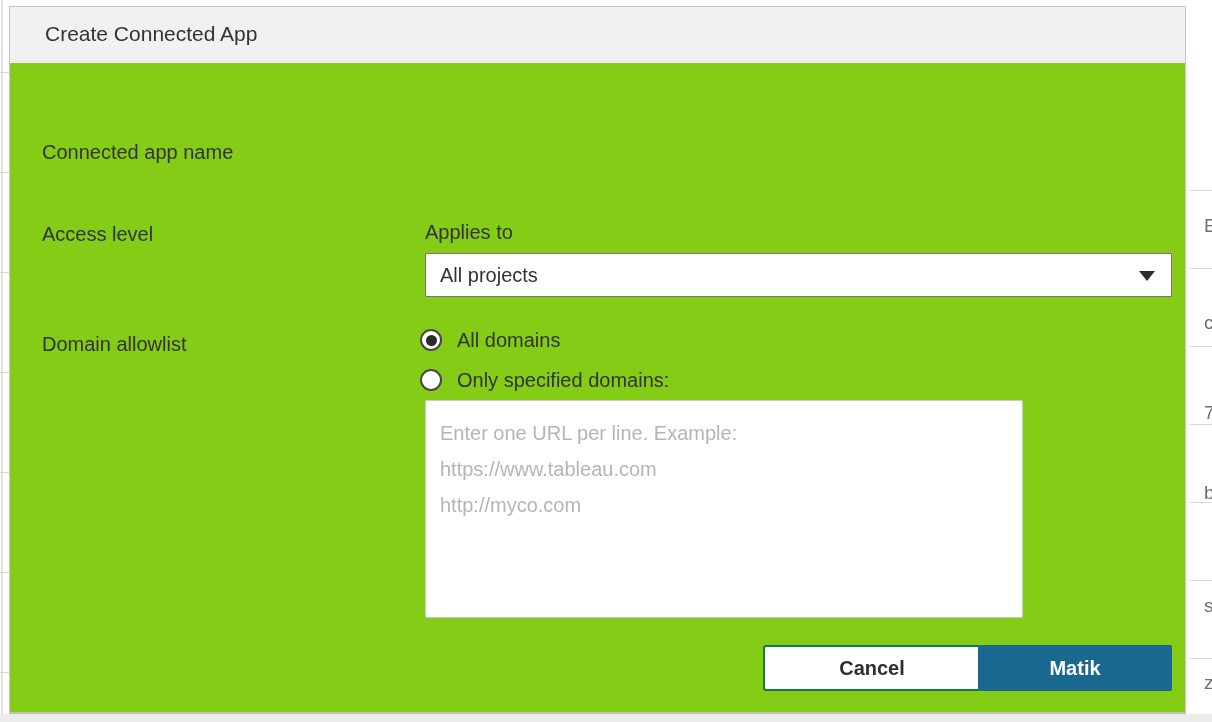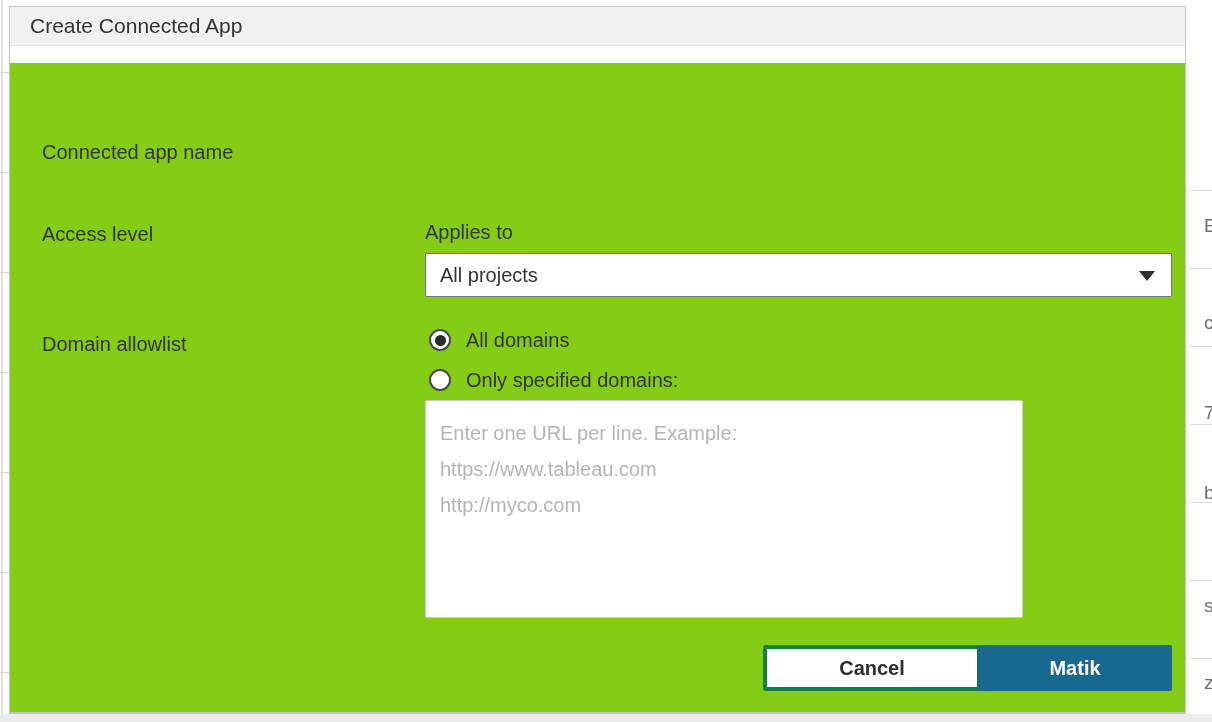--- a/index.html
+++ b/index.html
@@ -25,23 +25,23 @@
   .bg-right-strip .frag{position:absolute;left:18px;color:#6f6f6f;font-size:19px;white-space:nowrap;}
   .bg-right-strip .rline{position:absolute;left:4px;right:0;height:1px;background:#dadada;}
   .bg-bottom-strip{position:absolute;left:0;top:714px;width:1212px;height:8px;background:#ececec;}
 
   
   .modal{
     position:absolute;left:9px;top:6px;width:1177px;height:708px;
     background:#ffffff;border:1px solid #c6c6c6;border-bottom:2px solid #c0c0c0;
   }
   .modal-header{
-    position:absolute;left:0;top:0;right:0;height:39px;
+    position:absolute;left:0;top:0;right:0;height:55px;
     background:var(--header-bg);border-bottom:1px solid #e3e3e3;
-    display:flex;align-items:center;padding-left:20px;
+    display:flex;align-items:center;padding-left:35px;
     font-size:21px;color:var(--text);
   }
   .modal-body{position:absolute;left:0;top:56px;right:0;bottom:0;background:#84cc16;}
 
   .field-label{position:absolute;left:32px;font-size:20px;color:var(--text);}
 
   .name-input{
     position:absolute;left:415px;top:68px;width:747px;height:48px;
     border:3px solid var(--focus-border,#1b5a9c);border-radius:1px;
     font-family:inherit;font-size:20px;color:var(--text);
@@ -54,21 +54,21 @@
     border:1px solid #767676;border-radius:1px;background:#fff;
     display:flex;align-items:center;padding:0 14px;
     font-size:20px;color:var(--text);cursor:pointer;
   }
   .dropdown .caret{
     position:absolute;right:16px;top:50%;margin-top:-4px;
     width:0;height:0;border-left:8px solid transparent;border-right:8px solid transparent;
     border-top:10px solid #2e2e2e;
   }
 
-  .radio-row{position:absolute;left:419px;height:24px;display:flex;align-items:center;cursor:pointer;}
+  .radio-row{position:absolute;left:410px;height:24px;display:flex;align-items:center;cursor:pointer;}
   .radio-circle{
     width:22px;height:22px;border:2px solid #484848;border-radius:50%;
     background:#fff;display:inline-flex;align-items:center;justify-content:center;
     flex:0 0 auto;
   }
   .radio-circle.checked::after{
     content:"";width:11px;height:11px;border-radius:50%;background:#2b2b2b;display:block;
   }
   .radio-text{margin-left:15px;font-size:20px;color:var(--text);}
 
@@ -79,21 +79,21 @@
     padding:14px 14px;background:#fff;
   }
   .domain-textarea::placeholder{color:#b5b5b5;opacity:1;}
 
   .btn{
     position:absolute;top:582px;height:46px;border-radius:3px;
     font-family:inherit;font-size:20px;font-weight:bold;cursor:pointer;
     display:flex;align-items:center;justify-content:center;
   }
   .btn-cancel{
-    left:753px;width:218px;background:#ffffff;color:#2e2e2e;border:4px solid #15803d;
+    left:753px;width:218px;background:#ffffff;color:#2e2e2e;border:2px solid #15803d;
   }
   .btn-create{
     left:968px;width:194px;background:var(--primary-button,#19688f);color:#ffffff;border:none;border-radius:2px;
   }
 </style>
 </head>
 <body>
 
 <div class="page">
 

